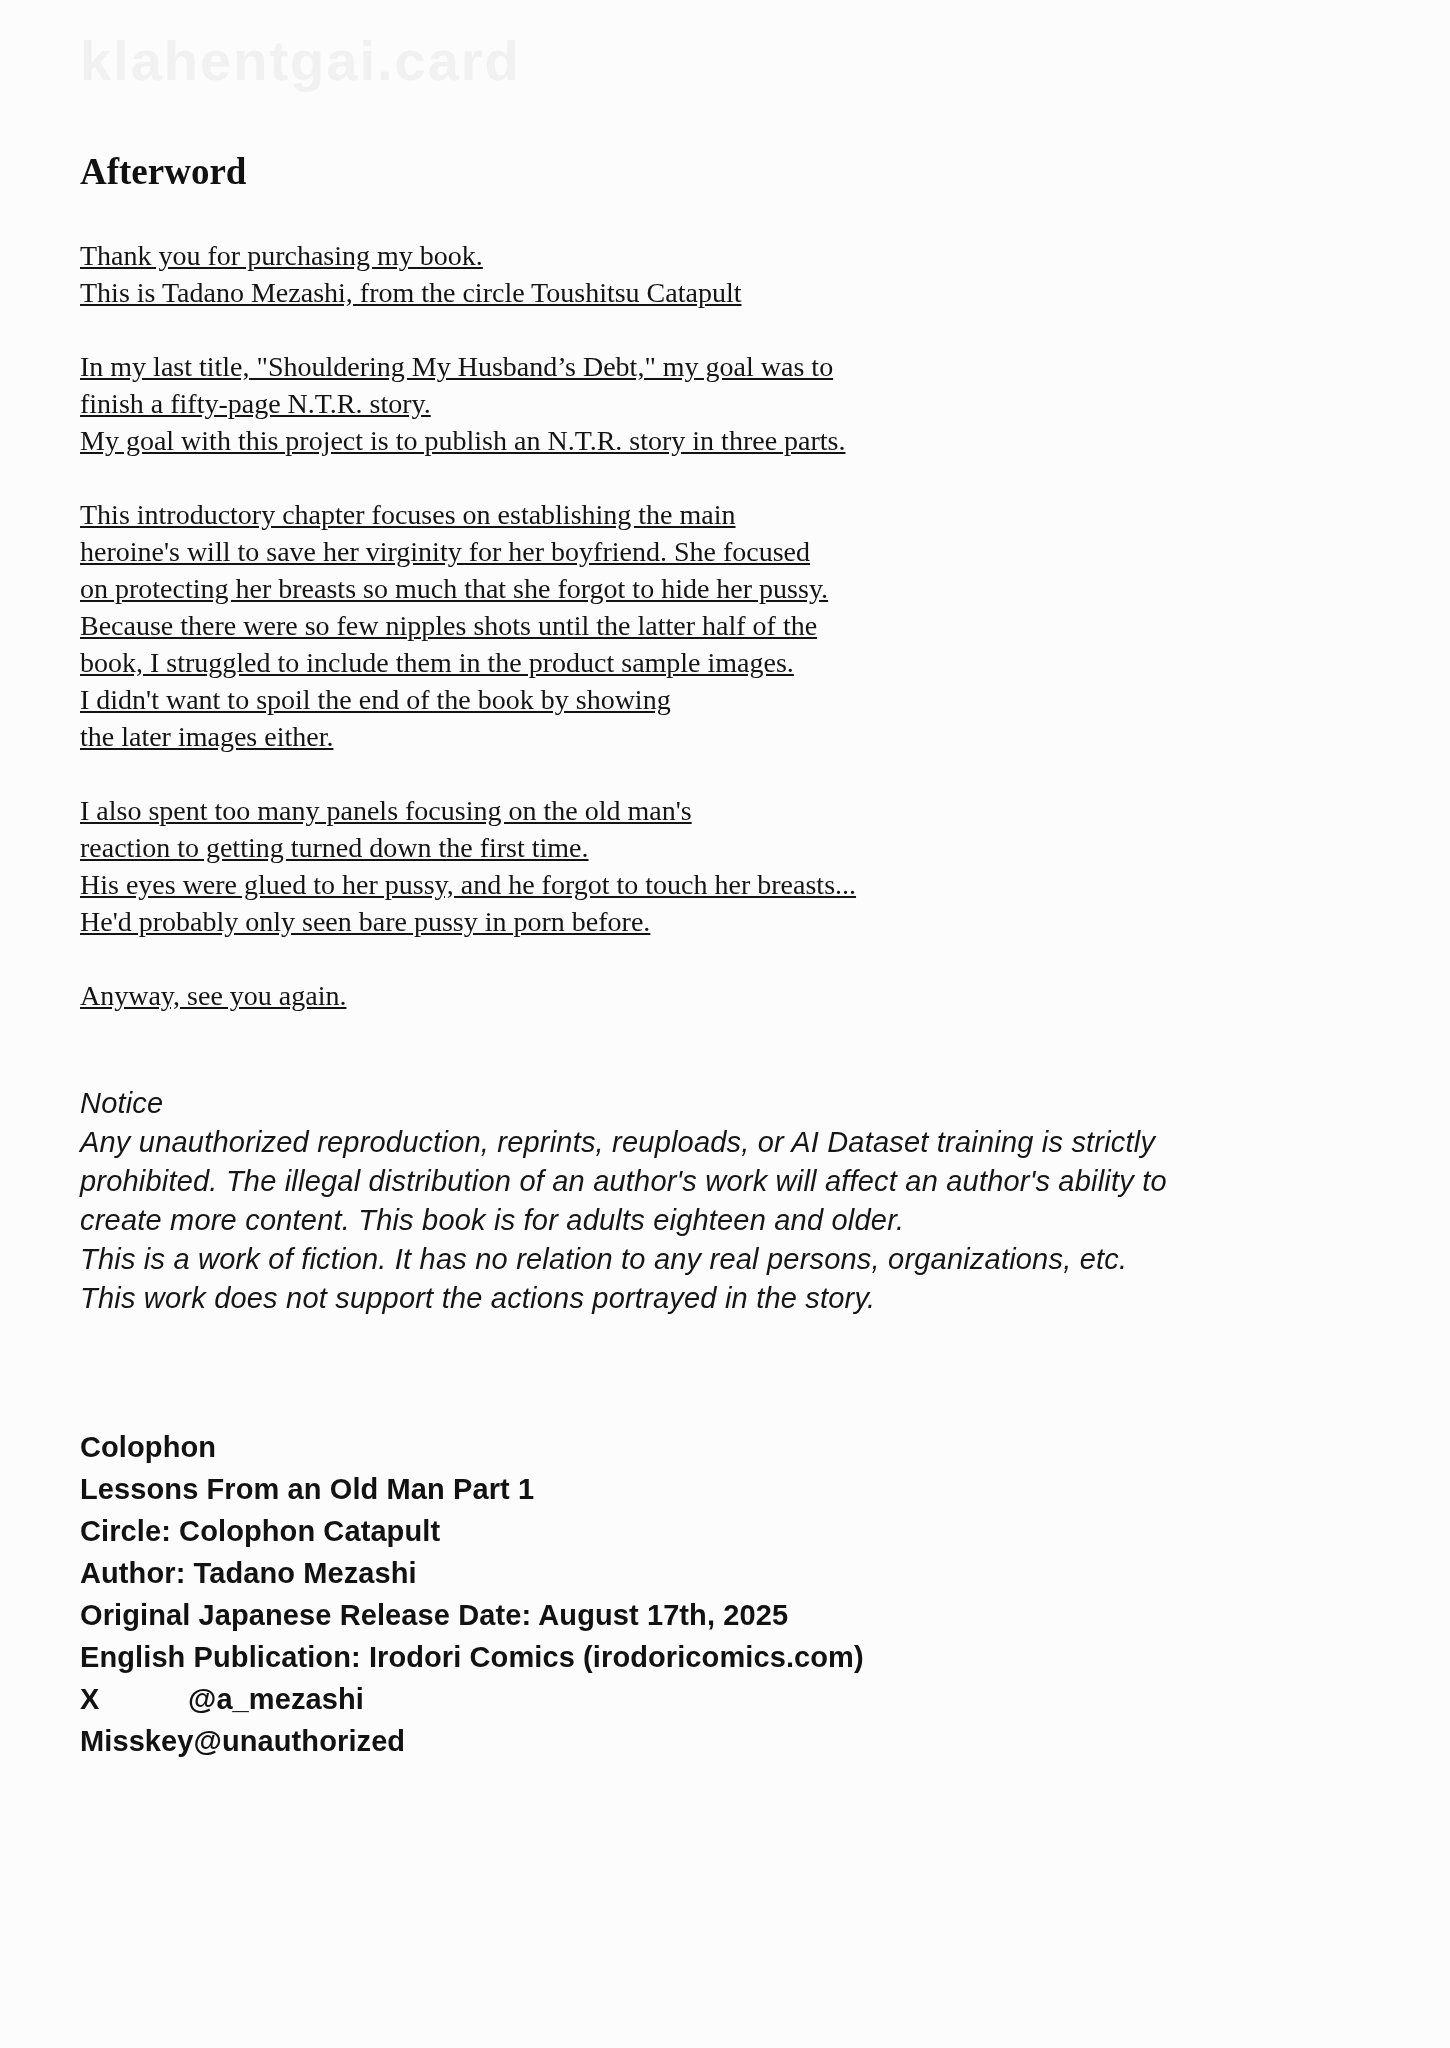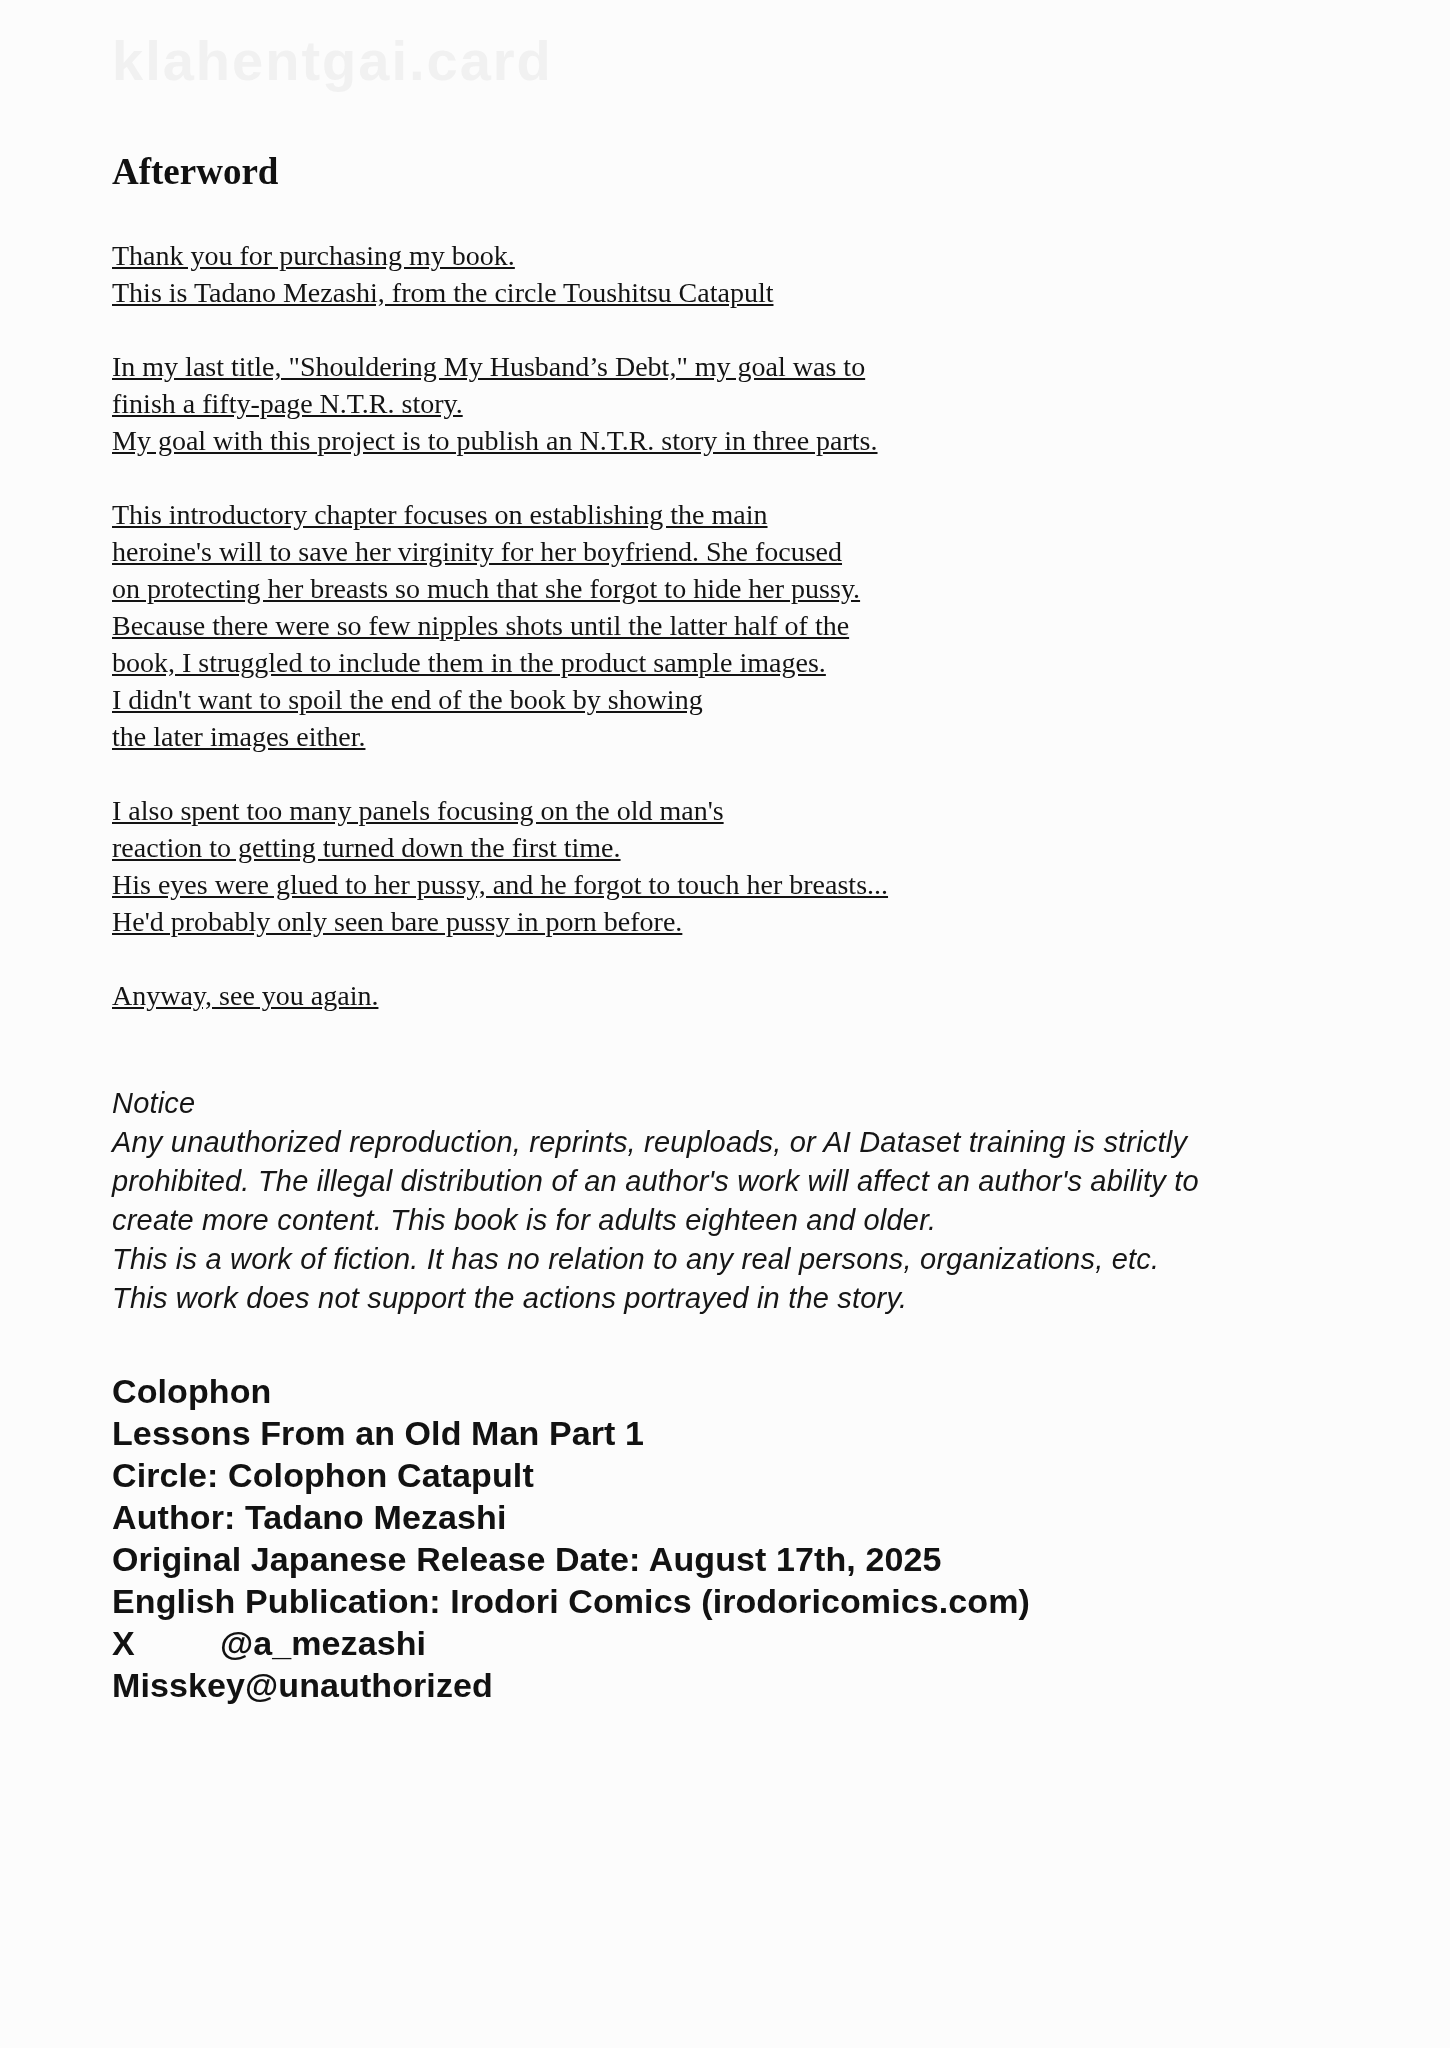--- a/index.html
+++ b/index.html
@@ -6,21 +6,21 @@
   html, body { width: 1450px; height: 2048px; }
   body {
     background: #fcfcfc;
     color: #131313;
     font-family: "Liberation Serif", serif;
     overflow: hidden;
   }
   .page {
     width: 1450px;
     height: 2048px;
-    padding: 28px 60px 0 112px;
+    padding: 28px 60px 0 80px;
     position: relative;
   }
   
   .watermark {
     font-family: "Liberation Sans", sans-serif;
     font-weight: 700;
     font-size: 56px;
     letter-spacing: 2px;
     color: #f1f1f1;
     user-select: none;
@@ -48,24 +48,24 @@
     font-family: Liberation Sans, sans-serif;
     font-style: italic;
     font-size: 29px;
     line-height: 39px;
     color: #161616;
     letter-spacing: 0.2px;
   }
   .notice-body { white-space: pre-line; }
   
   .colophon {
-    margin-top: 52px;
+    margin-top: 108px;
     font-family: "Liberation Sans", sans-serif;
     font-weight: 700;
-    font-size: 34px;
+    font-size: 29px;
     line-height: 42px;
     color: #121212;
     letter-spacing: 0.1px;
   }
   .colophon-line { white-space: pre-line; }
   .social-row { display: flex; }
   .social-platform { min-width: 108px; }
   .social-handle { }
 </style>
 </head>

